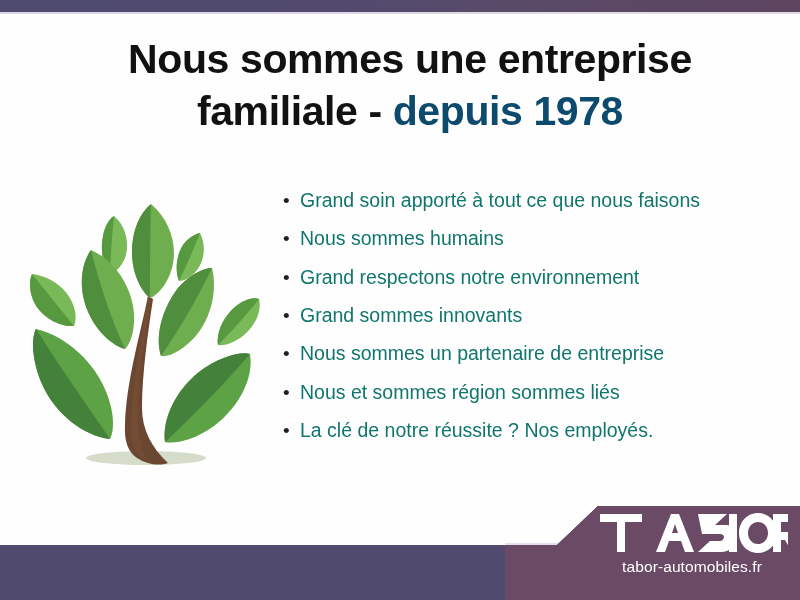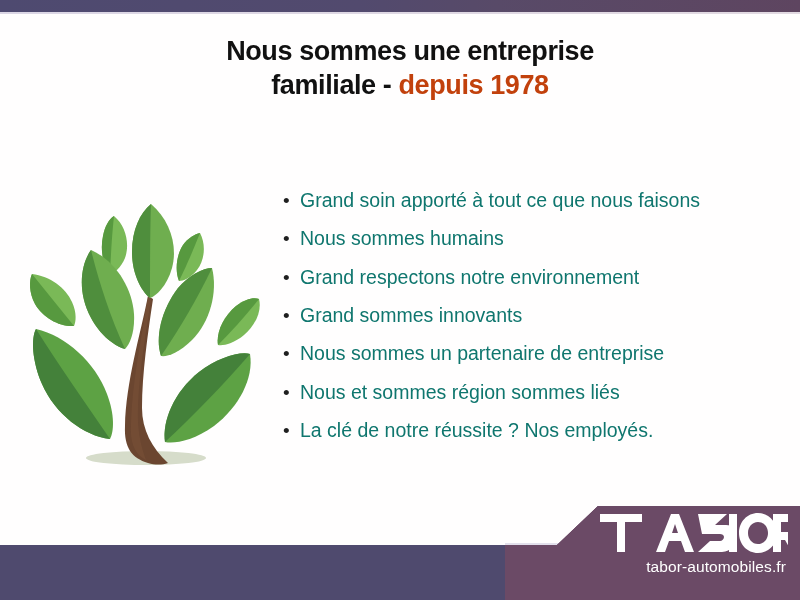--- a/index.html
+++ b/index.html
@@ -30,27 +30,27 @@
     background: linear-gradient(to right, #cfc9dd 0%, #d8cdd8 100%);
     opacity: .75;
   }
 
   
   .heading {
     position: absolute;
     left: 60px; top: 34px;
     width: 700px;
     text-align: center;
-    font-size: 27px;
+    font-size: 41px;
     font-weight: bold;
     line-height: 1.26;
     letter-spacing: -0.4px;
     color: #111111;
   }
-  .heading .accent { color: #c2410c; }
+  .heading .accent { color: #0c4a6e; }
   .heading .l2 { display: block; }
   .heading .dash { color: #111111; }
 
   
   .bullets {
     position: absolute;
     left: 283px; top: 190px;
     width: 480px;
   }
   .bullet-row {
@@ -108,21 +108,21 @@
   .logo-word {
     position: absolute;
     left: 0; top: 0;
     width: 190px;
     height: 44px;
   }
   .logo-url {
     position: absolute;
     left: 0; top: 47px;
     width: 188px;
-    text-align: right;
+    text-align: center;
     color: #ffffff;
     font-size: 15.5px;
     letter-spacing: .1px;
   }
 </style>
 </head>
 <body>
 
 <div id="slide">
 

